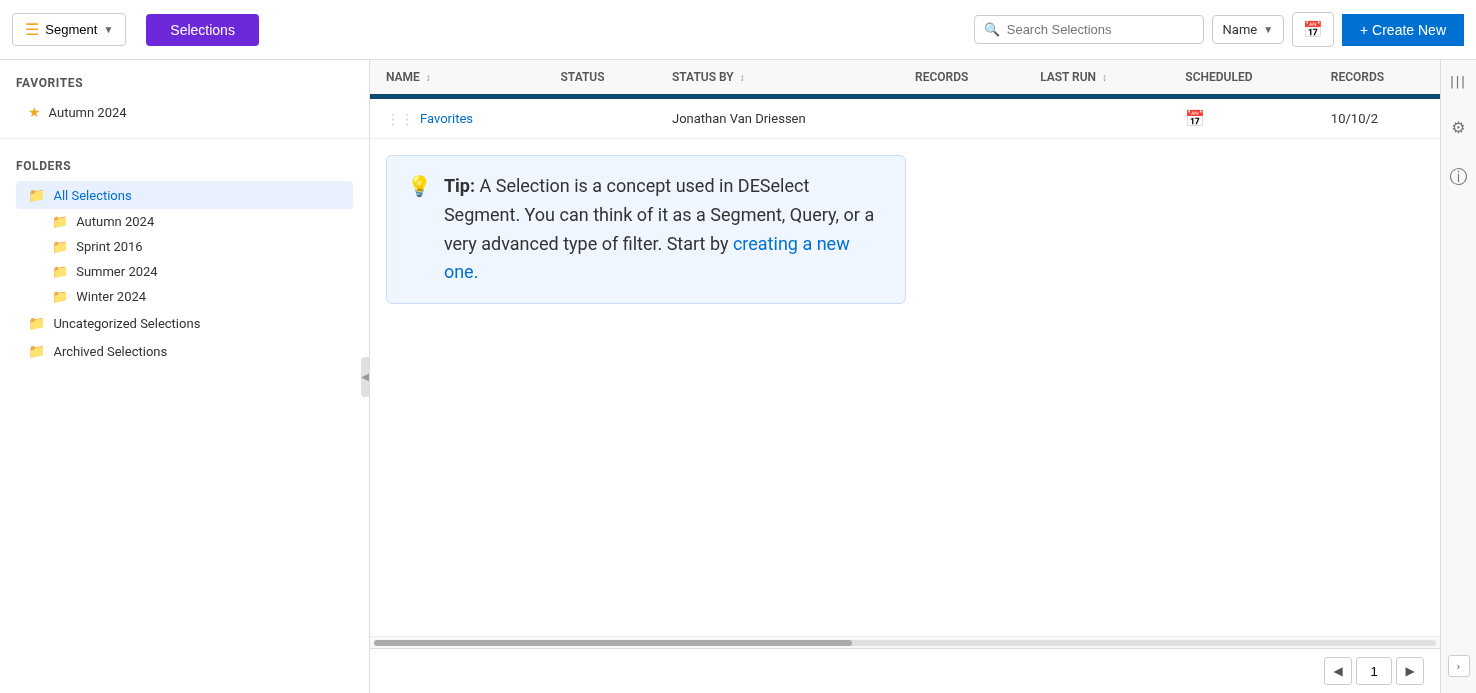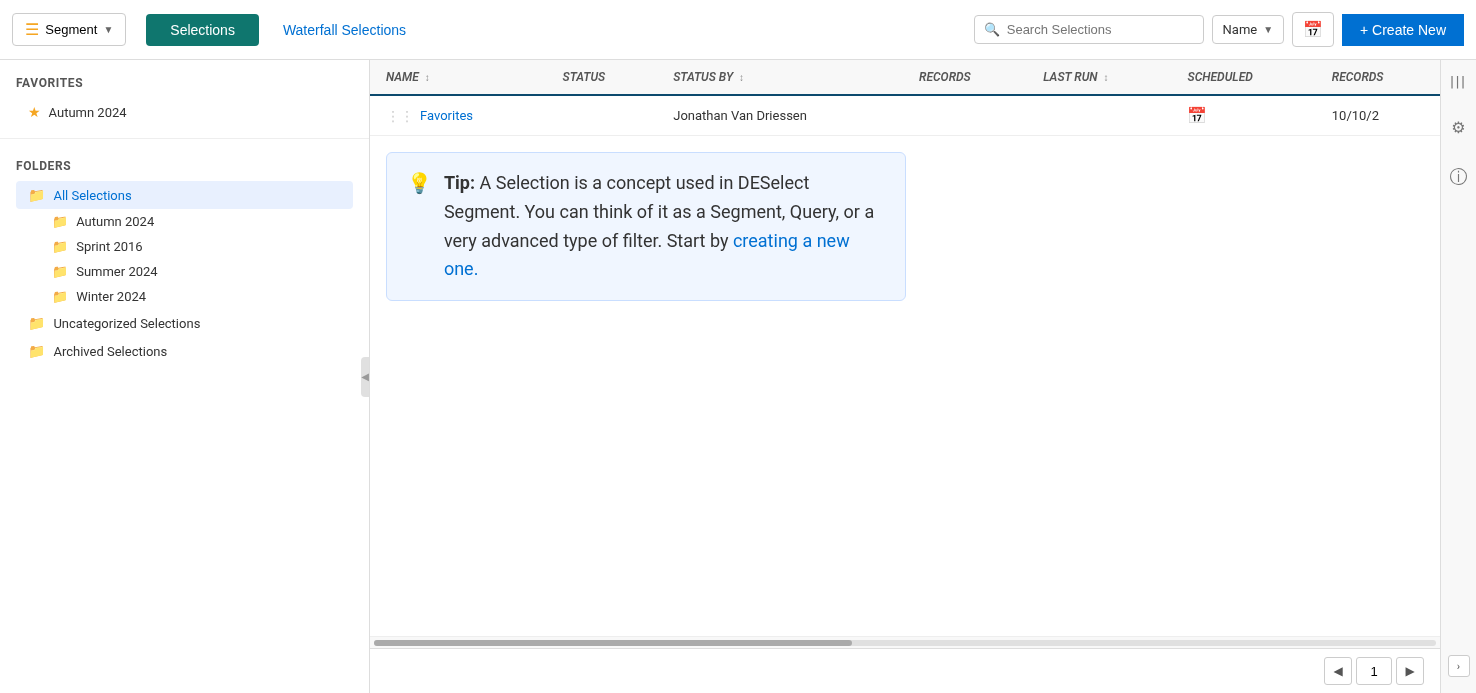--- a/index.html
+++ b/index.html
@@ -14,21 +14,21 @@
       display: flex; align-items: center; gap: 6px; background: #fff; border: 1px solid #ccc;
       border-radius: 4px; padding: 6px 12px; cursor: pointer; font-size: 13px; font-weight: 500;
     }
     .segment-btn .hamburger { font-size: 16px; color: #f5a623; }
     .segment-btn .chevron { font-size: 10px; color: #666; }
     .nav-tabs { display: flex; gap: 0; margin-left: 10px; }
     .nav-tab {
       padding: 8px 24px; border-radius: 4px; cursor: pointer; font-size: 14px; font-weight: 500;
       text-decoration: none; border: none; background: transparent;
     }
-    .nav-tab.active { background: #0f766e; color: #fff; }
+    .nav-tab.active { background: #6d28d9; color: #fff; }
     .nav-tab.inactive { background: transparent; color: #0070d2; border: none; }
     .search-container {
       display: flex; align-items: center; margin-left: auto; gap: 8px;
     }
     .search-box {
       display: flex; align-items: center; border: 1px solid #ccc; border-radius: 4px;
       padding: 6px 10px; gap: 6px; background: #fff; width: 230px;
     }
     .search-box input {
       border: none; outline: none; font-size: 13px; width: 100%; background: transparent;
@@ -95,21 +95,21 @@
     }
 
     
     .table-container {
       flex: 1; overflow-x: auto; overflow-y: auto;
     }
     table {
       width: 100%; border-collapse: collapse; font-size: 13px;
     }
     thead tr {
-      background: #f8f8f8; border-bottom: 2px solid #0c4a6e; font-style: italic;
+      background: #f8f8f8; border-bottom: 5px solid #0c4a6e;
     }
     thead th {
       padding: 10px 16px; text-align: left; font-weight: 600; font-size: 12px;
       color: #555; white-space: nowrap; user-select: none; cursor: pointer;
     }
     thead th .sort-icon { font-size: 10px; color: #888; margin-left: 3px; }
     tbody tr {
       border-bottom: 1px solid #eee;
     }
     tbody td {
@@ -183,21 +183,20 @@
 
 <div class="top-nav">
   <button class="segment-btn">
     <span class="hamburger">☰</span>
     <span>Segment</span>
     <span class="chevron">▼</span>
   </button>
 
   <div class="nav-tabs">
     <button class="nav-tab active">Selections</button>
-    <button class="nav-tab inactive">Waterfall Selections</button>
   </div>
 
   <div class="search-container">
     <div class="search-box">
       <span class="search-icon">🔍</span>
       <input type="text" placeholder="Search Selections" style="">
     </div>
     <div class="filter-dropdown">
       <span>Name</span>
       <span class="chevron">▼</span>

